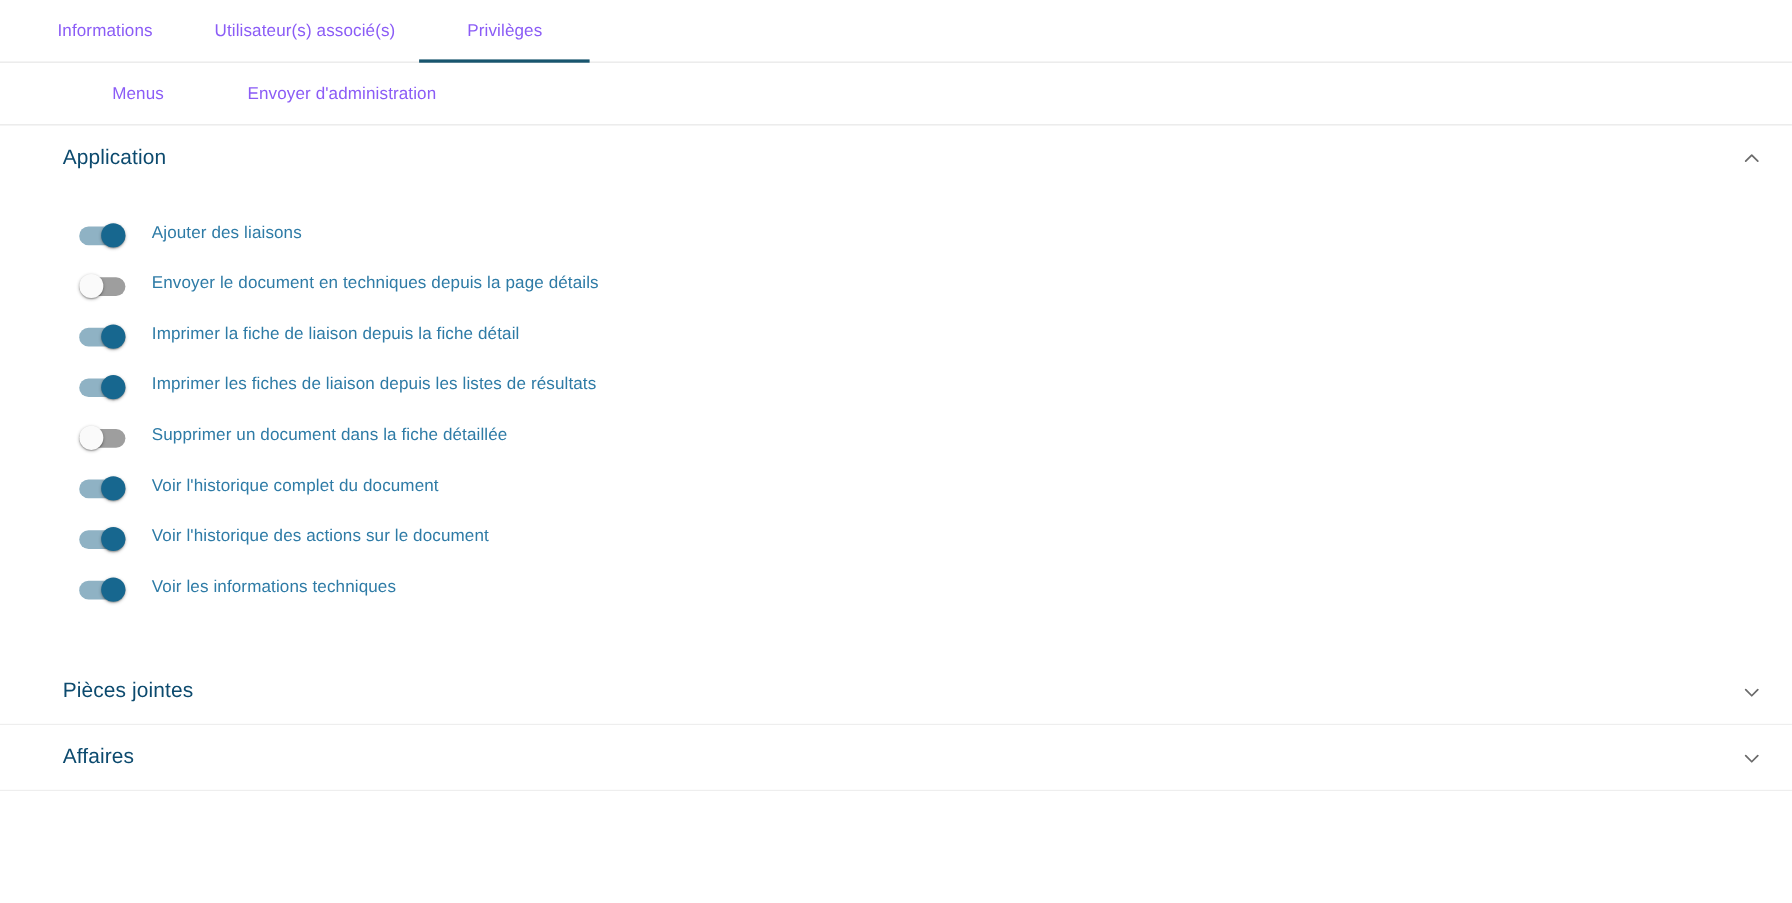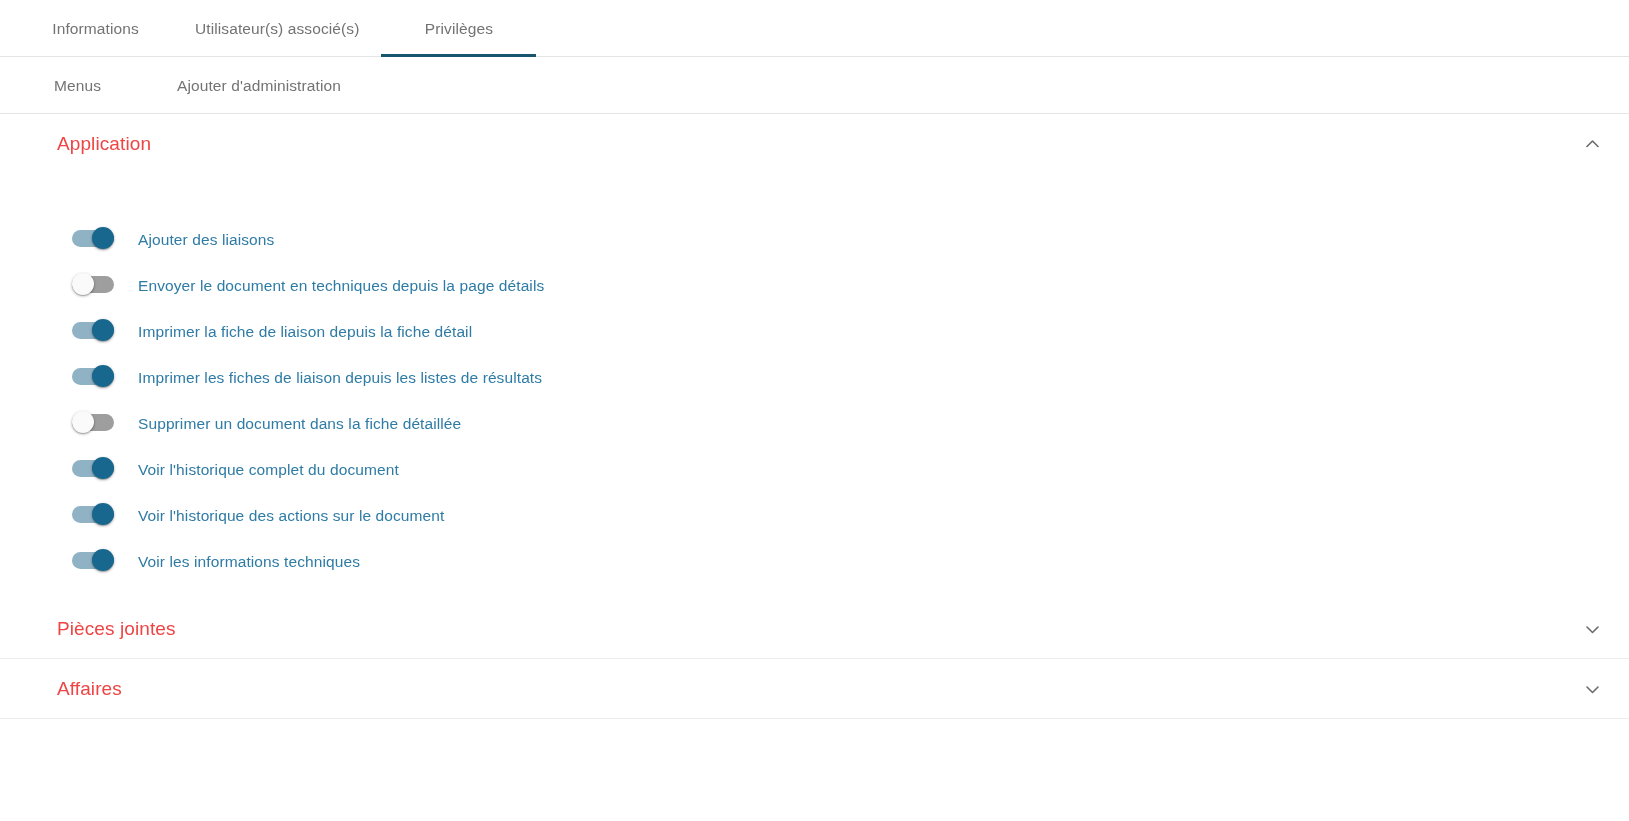--- a/index.html
+++ b/index.html
@@ -21,31 +21,31 @@
   }
   .tabbar::after {
     content: "";
     position: absolute;
     left: 0; right: 0; bottom: 0;
     height: 1px;
     background: #e4e4e4;
   }
 
   .tabbar-primary { height: 57px; padding-left: 18px; }
-  .tabbar-secondary { height: 57px; }
+  .tabbar-secondary { height: 57px; padding-left: 48px; }
 
   .tab {
     position: relative;
     display: flex;
     align-items: center;
     justify-content: center;
     height: 100%;
     padding: 0 22px;
     font-size: 15.5px;
-    color: #737373;
+    color: #8b5cf6;
     white-space: nowrap;
     cursor: pointer;
     letter-spacing: .1px;
   }
   .tab-primary   { min-width: 155px; }
   .tab-secondary { min-width: 155px; }
 
   .tab.active::after {
     content: "";
     position: absolute;
@@ -71,40 +71,40 @@
     content: "";
     position: absolute;
     left: 0; right: 0; bottom: 0;
     height: 1px;
     background: #ededed;
   }
   .section-header.no-rule::after { display: none; }
 
   .section-title {
     font-size: 19px;
-    color: #ef4444;
+    color: #0c4a6e;
     font-weight: 400;
     letter-spacing: .1px;
   }
 
   .chev {
     width: 17px;
     height: 17px;
     display: inline-block;
     color: #6b6b6b;
     flex: none;
   }
   .chev svg { display: block; width: 100%; height: 100%; }
 
   
   .toggle-list { padding: 29px 0 28px 0; }
 
   .toggle-row {
     display: flex;
-    align-items: flex-end;
+    align-items: flex-start;
     height: 46px;
     padding-left: 72px;
   }
 
   .switch {
     position: relative;
     width: 42px;
     height: 22px;
     flex: none;
     cursor: pointer;
@@ -144,21 +144,21 @@
 <div>
 
   <div class="tabbar tabbar-primary" id="primary-tabs">
       <div class="tab tab-primary">Informations</div>
       <div class="tab tab-primary">Utilisateur(s) associé(s)</div>
       <div class="tab tab-primary active">Privilèges</div>
     </div>
 
   <div class="tabbar tabbar-secondary" id="secondary-tabs">
       <div class="tab tab-secondary">Menus</div>
-      <div class="tab tab-secondary">Ajouter d'administration</div>
+      <div class="tab tab-secondary">Envoyer d'administration</div>
     </div>
 
   <div class="accordion" id="accordion">
       <div class="section-header no-rule">
         <div class="section-title">Application</div>
         <span class="chev">
           <svg viewBox="0 0 17 17" fill="none" stroke="currentColor" stroke-width="1.6" stroke-linecap="round" stroke-linejoin="round">
             <path d="M3 10.5 L8.5 5 L14 10.5"></path>
           </svg>
         </span>

